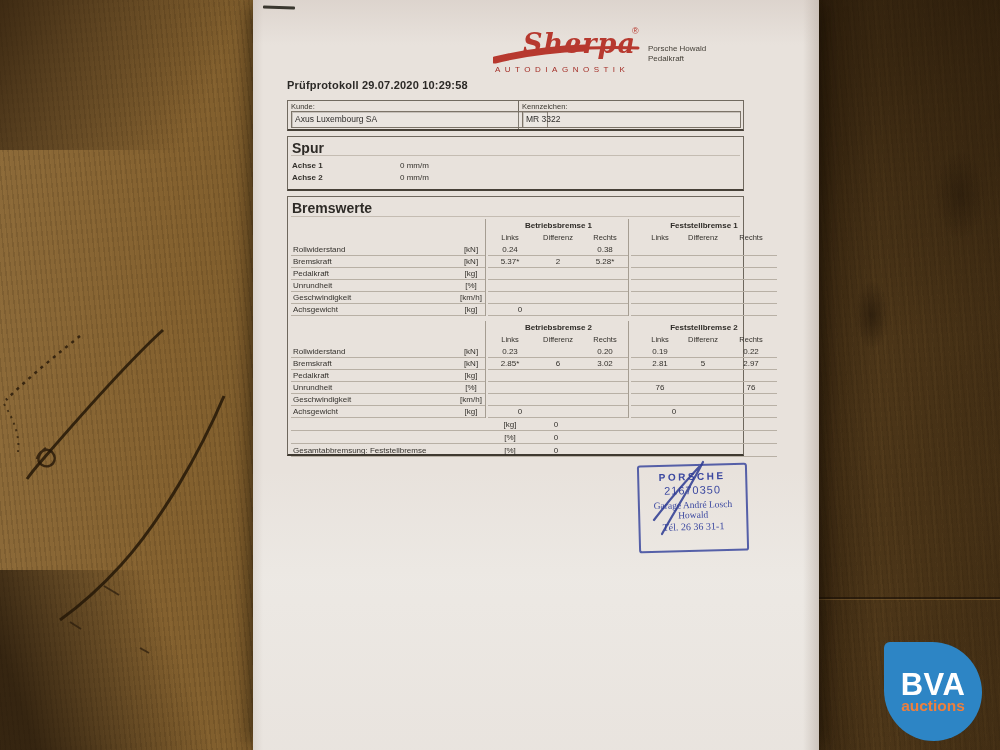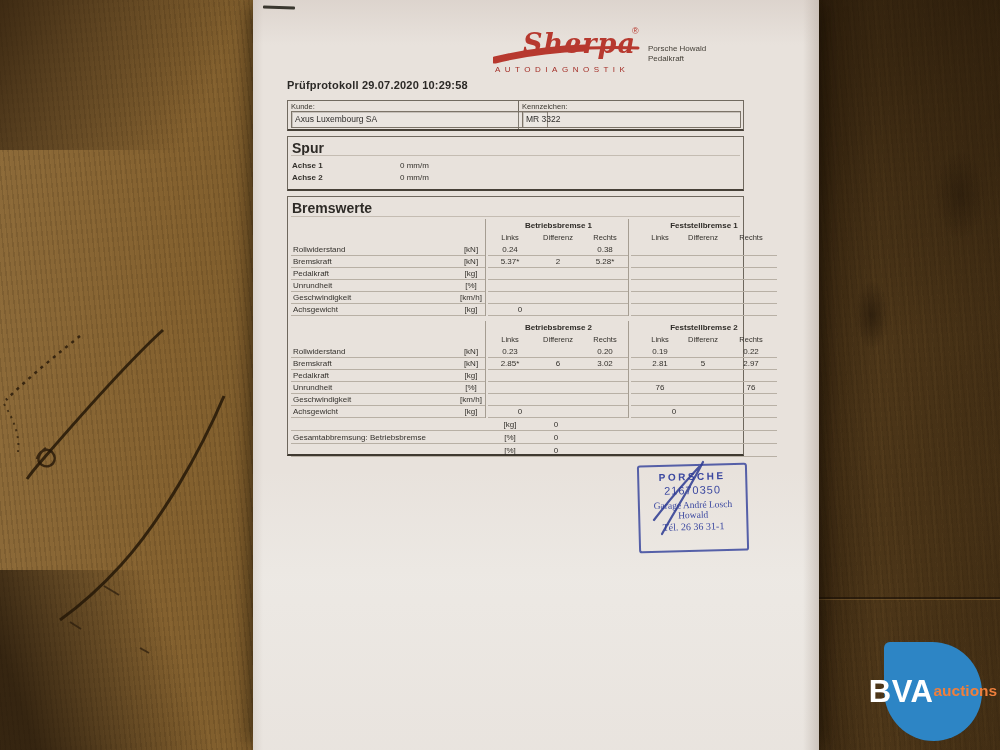--- a/index.html
+++ b/index.html
@@ -78,21 +78,21 @@
   .stamp .s1 { font-size:10px; font-weight:bold; letter-spacing:2.5px; }
   .stamp .s2 { font-size:11px; letter-spacing:1px; margin-top:2px; }
   .stamp .s3 { font-family:"Liberation Serif", serif; font-size:9.5px; margin-top:4px; }
   .stamp .s4 { font-family:"Liberation Serif", serif; font-size:9.5px; }
   .stamp .s5 { font-family:"Liberation Serif", serif; font-size:10px; margin-top:1px; }
   .signature { position:absolute; left:380px; top:452px; }
 
   
   .bva { position:absolute; left:884px; top:642px; width:98px; height:99px; z-index:5;
     background:#2d85c5; border-radius:6% 52% 50% 52%;
-    display:flex; flex-direction:row; align-items:center; justify-content:center; }
+    display:flex; flex-direction:column; align-items:center; justify-content:center; }
   .bva-main { font-size:31px; font-weight:bold; color:#ffffff; letter-spacing:0.5px; line-height:1; }
   .bva-sub { font-size:15.5px; font-weight:bold; color:#ef7f3c; margin-top:-2px; line-height:1; }
 </style>
 </head>
 <body>
 
 <div class="wood"></div>
 <div class="grain"></div>
 <div class="wood-shade-tl"></div>
 <div class="wood-shade-bl"></div>
@@ -250,24 +250,24 @@
         <div class="ul" style="left: 3px; top: 96px; width: 195px;"></div>
         <div class="ul" style="left: 200px; top: 96px; width: 141px;"></div>
         <div class="ul" style="left: 343px; top: 96px; width: 146px;"></div>
         <div class="vline" style="left: 197px; top: 0px; height: 97px;"></div>
         <div class="vline" style="left: 340px; top: 0px; height: 97px;"></div>
       </div>
     <div class="summary-table" id="summary" style="top:222px; height:38px;">
         <div class="tcell " style="left: 198px; top: 0px; width: 48px;">[kg]</div>
         <div class="tcell " style="left: 244px; top: 0px; width: 48px;">0</div>
         <div class="ul" style="left: 3px; top: 11px; width: 486px;"></div>
-        <div class="rlabel" style="left: 5px; top: 13px; width: 260px;">Gesamtabbremsung: Betriebsbremse</div>
         <div class="tcell " style="left: 198px; top: 13px; width: 48px;">[%]</div>
         <div class="tcell " style="left: 244px; top: 13px; width: 48px;">0</div>
         <div class="ul" style="left: 3px; top: 24px; width: 486px;"></div>
+        <div class="rlabel" style="left: 5px; top: 26px; width: 260px;">Gesamtabbremsung: Feststellbremse</div>
         <div class="tcell " style="left: 198px; top: 26px; width: 48px;">[%]</div>
         <div class="tcell " style="left: 244px; top: 26px; width: 48px;">0</div>
         <div class="ul" style="left: 3px; top: 37px; width: 486px;"></div>
       </div>
   </div>
 
   <div class="stamp">
     <div class="s1">PORSCHE</div>
     <div class="s2">21670350</div>
     <div class="s3">Garage André Losch</div>

